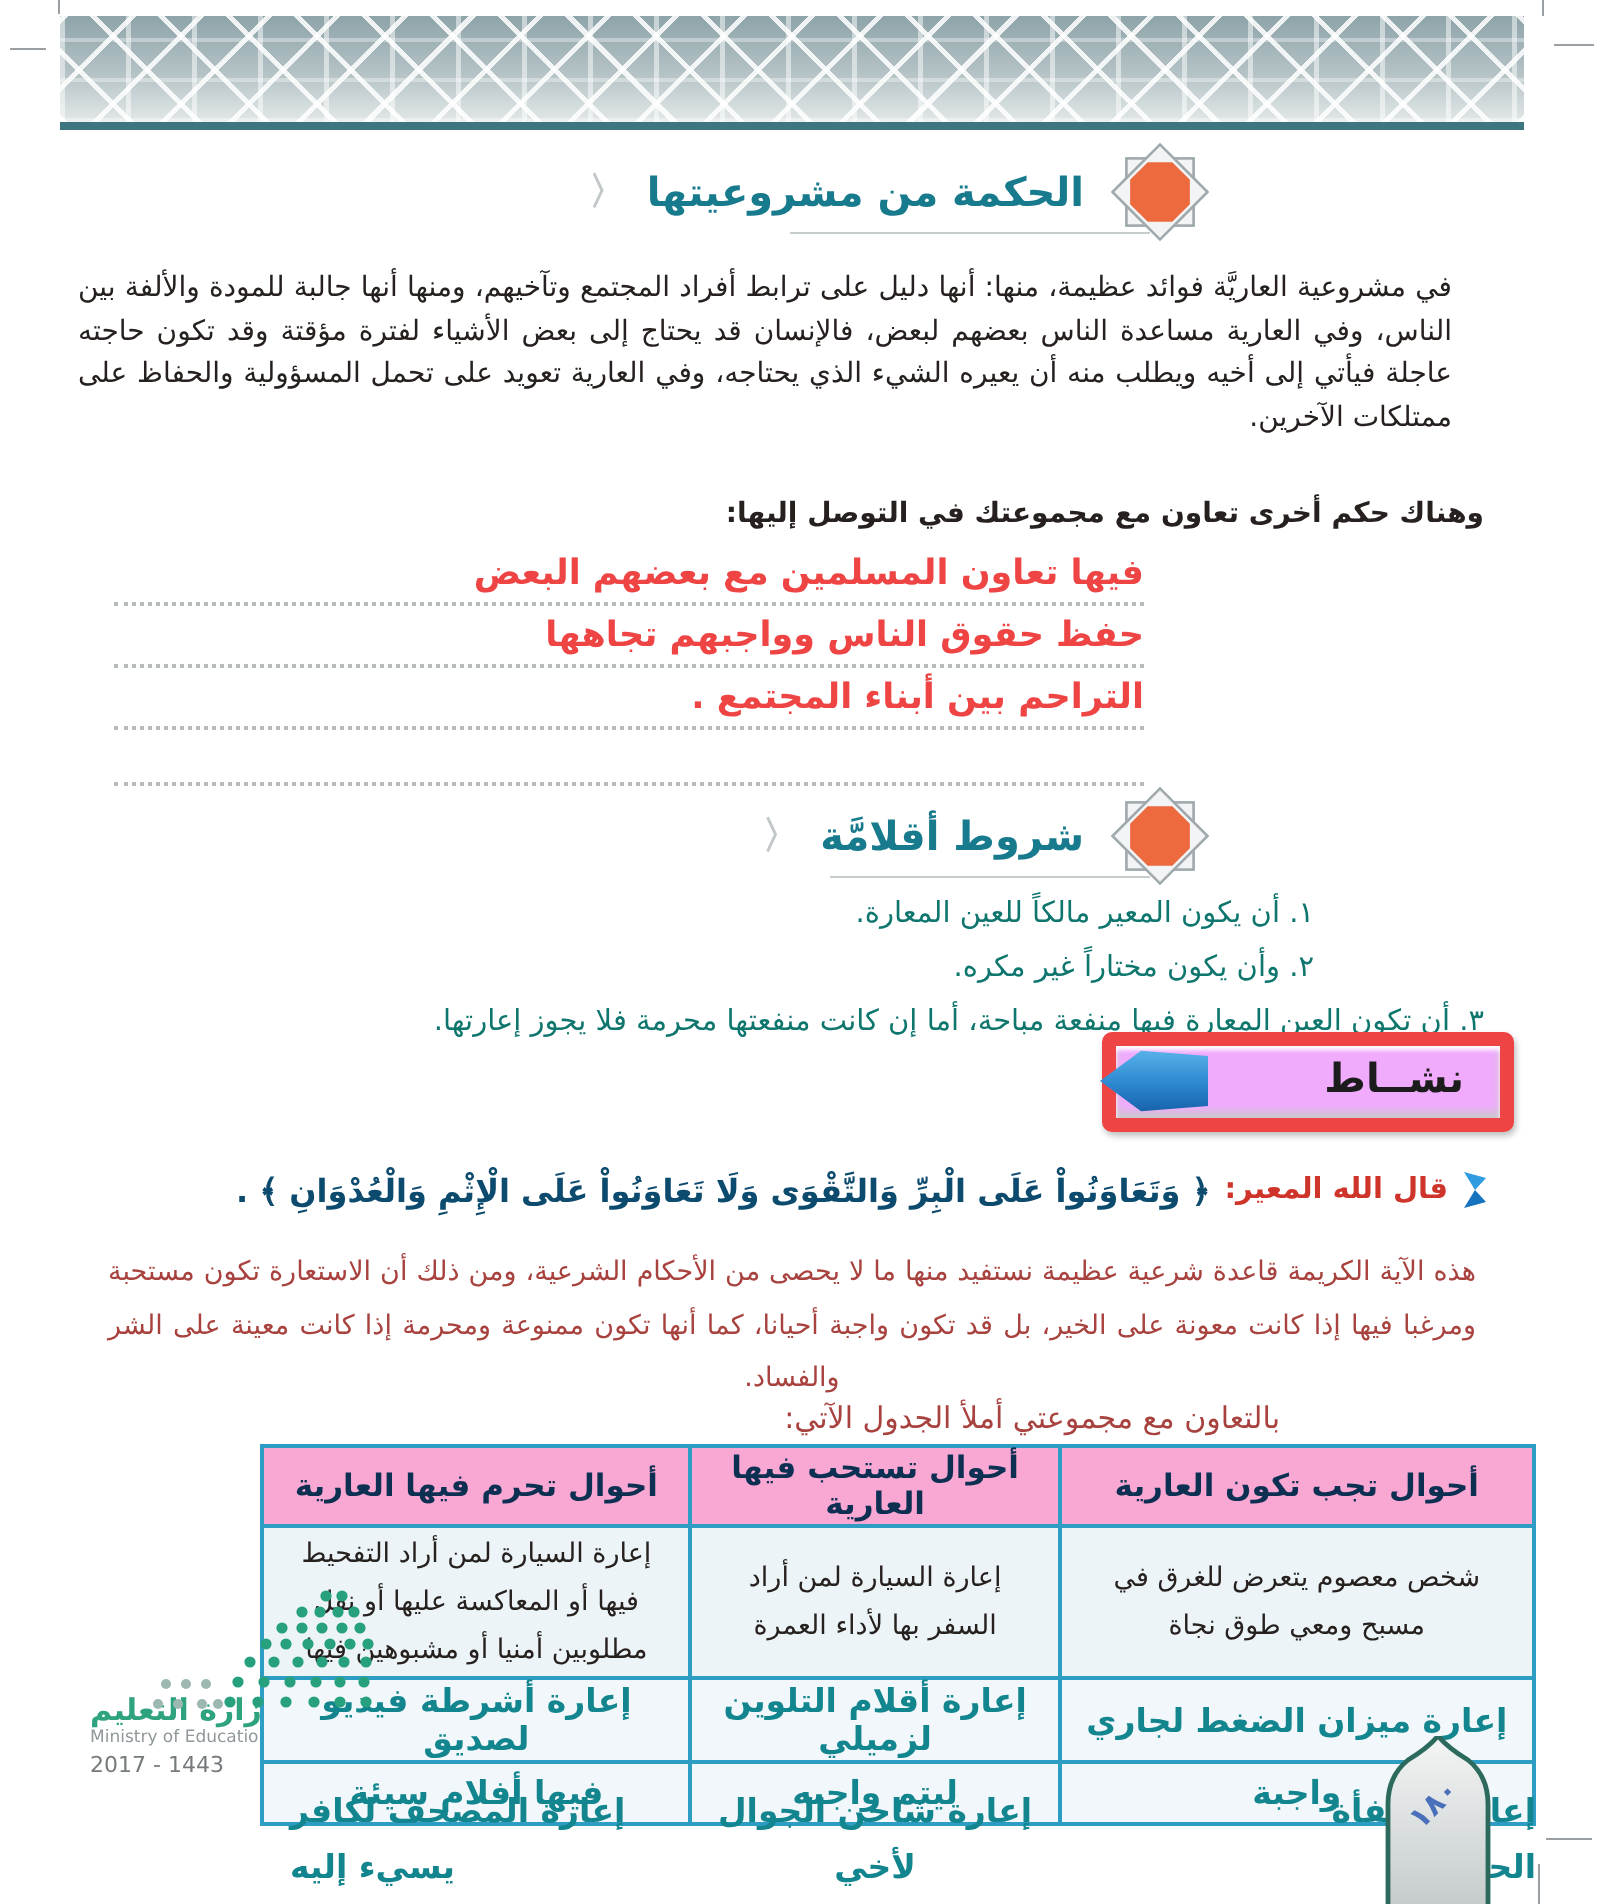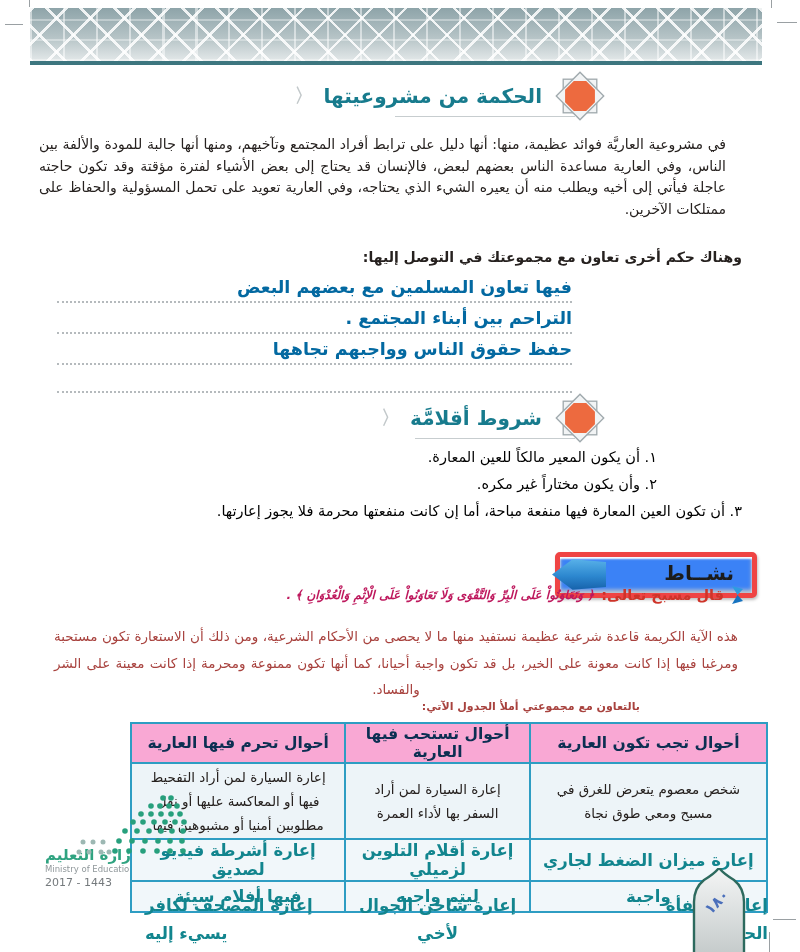--- a/index.html
+++ b/index.html
@@ -22,43 +22,43 @@
   .heading-chevron{color:#c2c8ca;font-size:19px;font-weight:bold;}
   .heading-underline{position:absolute;height:1px;background:#c7cdcf;}
   
   .body-text{position:absolute;right:58px;width:687px;text-align:justify;
     font-size:14px;line-height:21.5px;color:#26211f;margin:16px;}
   .prompt{position:absolute;right:58px;font-size:14px;font-weight:bold;color:#26211f;margin:0;}
   
   .answers{position:absolute;right:228px;width:515px;}
   .answer-line{height:29px;border-bottom:2px dotted #b5babd;text-align:right;padding-left:4px;}
   .answer-line.short{height:26px;}
-  .blue-ink{color:#0369a1;font-weight:bold;font-size:17.5px;line-height:30px;}
-  
-  .cond-list{position:absolute;right:58px;width:690px;font-size:14.5px;color:#000000;}
+  .blue-ink{color:#ef4444;font-weight:bold;font-size:17.5px;line-height:30px;}
+  
+  .cond-list{position:absolute;right:58px;width:690px;font-size:14.5px;color:#0f766e;}
   .cond-item{line-height:27px;}
   .cond-item.indented{margin-right:85px;}
   
-  .nashat{position:absolute;top:552px;right:43px;width:192px;height:36px;background:#3b82f6;
-    border:5px solid #ef4444;border-radius:5px;
+  .nashat{position:absolute;top:516px;right:43px;width:192px;height:36px;background:#f0abfc;
+    border:7px solid #ef4444;border-radius:5px;
     box-shadow:inset 0 2px 2px #ffffff, inset 0 -3px 4px #c9c9c9, 1px 2px 3px rgba(0,0,0,.25);}
   .nashat-label{position:absolute;right:18px;top:4px;font-size:20px;font-weight:bold;color:#1c1c1c;}
   .nashat-arrow{position:absolute;left:-8px;top:1px;width:54px;height:33px;
     background:linear-gradient(180deg,#5bb4ea 0%,#2c87cf 55%,#155fa8 100%);
     clip-path:polygon(0 50%, 38% 4%, 100% 12%, 100% 88%, 38% 96%);}
   
   .verse-row{position:absolute;top:585px;right:56px;display:flex;align-items:center;gap:7px;}
   .qala{color:#ce3429;font-weight:bold;font-size:14.5px;white-space:nowrap;}
-  .verse{color:#be185d;font-weight:bold;font-size:12px;white-space:nowrap;font-style:italic;}
+  .verse{color:#0c4a6e;font-weight:bold;font-size:16px;white-space:nowrap;}
   
   .red-expl{position:absolute;top:619px;right:58px;width:684px;margin:4px;
     text-align:justify;text-align-last:center;color:#a8423e;font-weight:normal;
     font-size:13.5px;line-height:26.5px;}
   .red-instruction{position:absolute;top:700px;right:160px;color:#a8423e;
-    font-weight:bold;font-size:11px;}
+    font-weight:normal;font-size:15px;}
   
   table.activity{position:absolute;top:722px;left:130px;width:638px;border-collapse:collapse;
     z-index:2;background:#f1f7fa;}
   table.activity th{background:#f9a8d4;color:#0c2f52;font-size:15.5px;font-weight:bold;
     height:32px;border:2px solid #2e9dc3;}
   table.activity td{border:2px solid #2e9dc3;text-align:center;vertical-align:middle;}
   tr.printed-row td{height:74px;background:#edf4f8;font-size:13.5px;line-height:24px;
     color:#26211f;padding:0 10px;}
   tr.ans-row td{height:27px;background:#f1f7fa;}
   .ink{color:#12858e;font-weight:bold;font-size:16.5px;}
@@ -104,22 +104,22 @@
     <span class="heading-title">الحكمة من مشروعيتها</span>
     <span class="heading-chevron">〈</span>
   </div>
   <div class="heading-underline" style="top:116px;right:225px;width:180px;"></div>
 
   <p class="body-text" style="top:118px;">في مشروعية العاريَّة فوائد عظيمة، منها: أنها دليل على ترابط أفراد المجتمع وتآخيهم، ومنها أنها جالبة للمودة والألفة بين الناس، وفي العارية مساعدة الناس بعضهم لبعض، فالإنسان قد يحتاج إلى بعض الأشياء لفترة مؤقتة وقد تكون حاجته عاجلة فيأتي إلى أخيه ويطلب منه أن يعيره الشيء الذي يحتاجه، وفي العارية تعويد على تحمل المسؤولية والحفاظ على ممتلكات الآخرين.</p>
   <p class="prompt" style="top:249px;">وهناك حكم أخرى تعاون مع مجموعتك في التوصل إليها:</p>
 
   <div class="answers" style="top:272px;">
     <div class="answer-line"><span class="blue-ink">فيها تعاون المسلمين مع بعضهم البعض</span></div>
+    <div class="answer-line"><span class="blue-ink">حفظ حقوق الناس وواجبهم تجاهها</span></div>
     <div class="answer-line"><span class="blue-ink">التراحم بين أبناء المجتمع .</span></div>
-    <div class="answer-line"><span class="blue-ink">حفظ حقوق الناس وواجبهم تجاهها</span></div>
     <div class="answer-line short"></div>
   </div>
 
   <div class="heading-row" style="top:390px;right:192px;">
     <svg width="56" height="56" viewBox="0 0 60 60">
       <rect x="12" y="12" width="36" height="36" fill="#f2f4f5" stroke="#9fa9ad" stroke-width="1.4"></rect>
       <rect x="12" y="12" width="36" height="36" fill="#f2f4f5" stroke="#9fa9ad" stroke-width="1.4" transform="rotate(45 30 30)"></rect>
       <polygon points="46,36.6 36.6,46 23.4,46 14,36.6 14,23.4 23.4,14 36.6,14 46,23.4" fill="#ed6a3f"></polygon>
     </svg>
     <span class="heading-title">شروط أقلامَّة</span>
@@ -136,21 +136,21 @@
   <div class="nashat">
     <span class="nashat-arrow"></span>
     <span class="nashat-label">نشــاط</span>
   </div>
 
   <div class="verse-row">
     <svg width="13" height="20" viewBox="0 0 13 20">
       <path d="M1,1 L12,4 L6.5,10 Z" fill="#2f9be0"></path>
       <path d="M1,19 L12,16 L6.5,10 Z" fill="#1673c0"></path>
     </svg>
-    <span class="qala">قال مسبح تعالى:</span>
+    <span class="qala">قال الله المعير:</span>
     <span class="verse">﴿ وَتَعَاوَنُواْ عَلَى الْبِرِّ وَالتَّقْوَى وَلَا تَعَاوَنُواْ عَلَى الْإِثْمِ وَالْعُدْوَانِ ﴾ .</span>
   </div>
 
   <p class="red-expl">هذه الآية الكريمة قاعدة شرعية عظيمة نستفيد منها ما لا يحصى من الأحكام الشرعية، ومن ذلك أن الاستعارة تكون مستحبة ومرغبا فيها إذا كانت معونة على الخير، بل قد تكون واجبة أحيانا، كما أنها تكون ممنوعة ومحرمة إذا كانت معينة على الشر والفساد.</p>
   <div class="red-instruction">بالتعاون مع مجموعتي أملأ الجدول الآتي:</div>
 
   <table class="activity">
     <colgroup>
       <col style="width:37.3%">
       <col style="width:29%">

